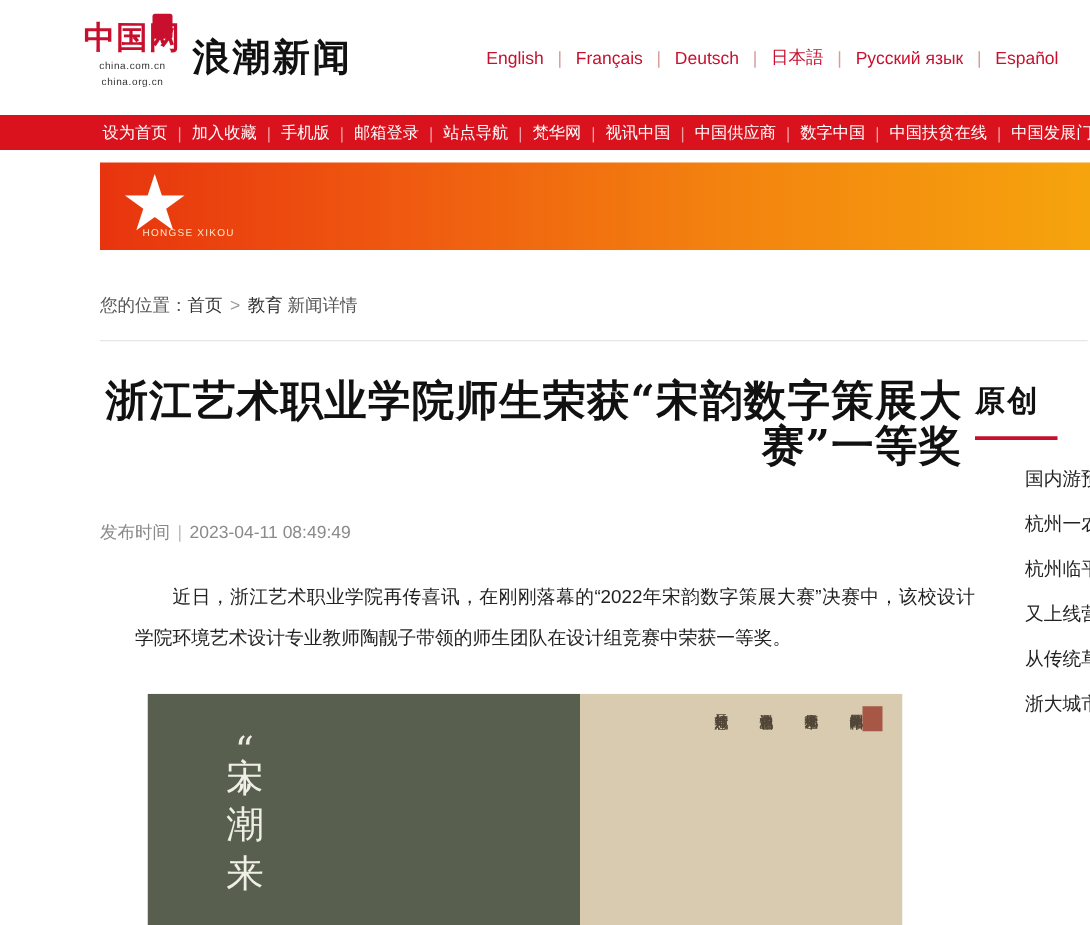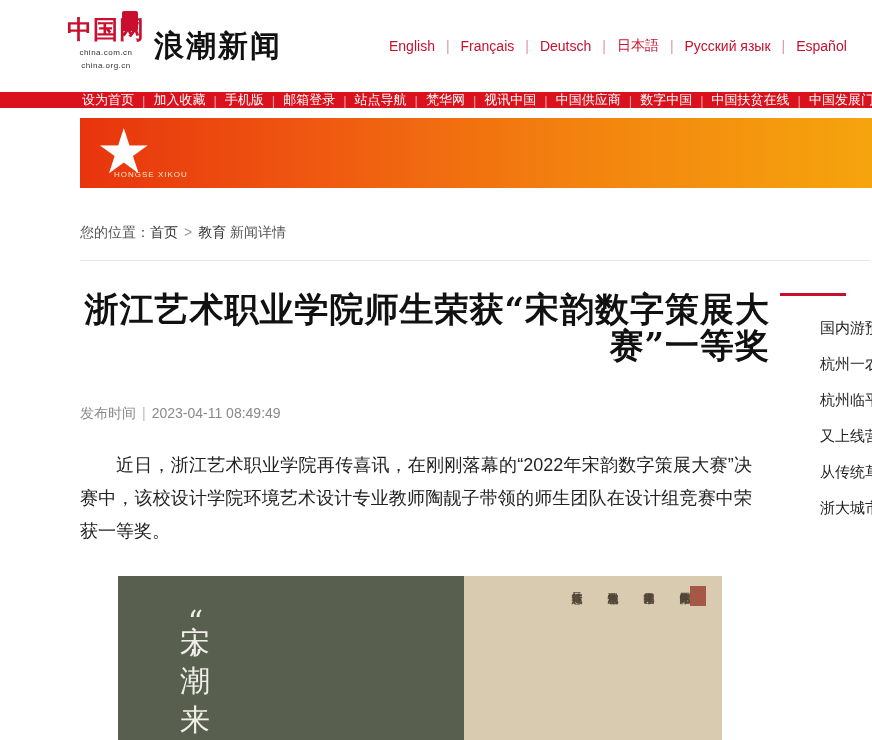--- a/index.html
+++ b/index.html
@@ -69,21 +69,21 @@
   .lang-bar a {
     color: #c8102e;
     text-decoration: none;
     padding: 0 11px;
   }
   .lang-bar .sep { color: #d89a9a; }
 
   
   .redbar {
     background: #d9121d;
-    height: 16px;
+    height: 28px;
     display: flex;
     align-items: center;
     padding-left: 74px;
     color: #fff;
     font-size: 13px;
     white-space: nowrap;
     overflow: hidden;
   }
   .redbar a { color:#fff; text-decoration:none; padding: 0 8px; }
   .redbar .vsep { color: #f0a0a4; }
@@ -172,24 +172,25 @@
   }
   .art-meta {
     margin-top: 42px;
     font-size: 14px;
     color: #8a8a8a;
   }
   .art-meta .pipe { margin: 0 6px; color:#bbb; }
   .art-body {
     margin-top: 26px;
     width: 672px;
-    font-size: 18px;
+    font-size: 15px;
     line-height: 33px;
     color: #222;
     text-align: justify;
+    margin-left: 28px;
   }
   .art-body p { margin: 0; text-indent: 2em; }
 
   .figure {
     margin: 28px 0 0 38px;
     width: 604px;
     height: 200px;
     display: flex;
     overflow: hidden;
   }
@@ -350,20 +351,21 @@
           <div class="col" style="right:30px">淳化阁帖卷第四</div>
           <div class="col" style="right:66px">宋拓本存世稀见</div>
           <div class="col" style="right:102px">墨色浓淡相宜也</div>
           <div class="col" style="right:138px">笔意流转如行云</div>
           <div class="seal"></div>
         </div>
       </div>
     </div>
 
     <div class="sidebar">
+      <div class="side-title">原创</div>
       <div class="side-rule"></div>
       <ul class="side-list">
         <li>国内游预订</li>
         <li>杭州一农业</li>
         <li>杭州临平迎</li>
         <li>又上线营业</li>
         <li>从传统草包</li>
         <li>浙大城市学</li>
       </ul>
     </div>

